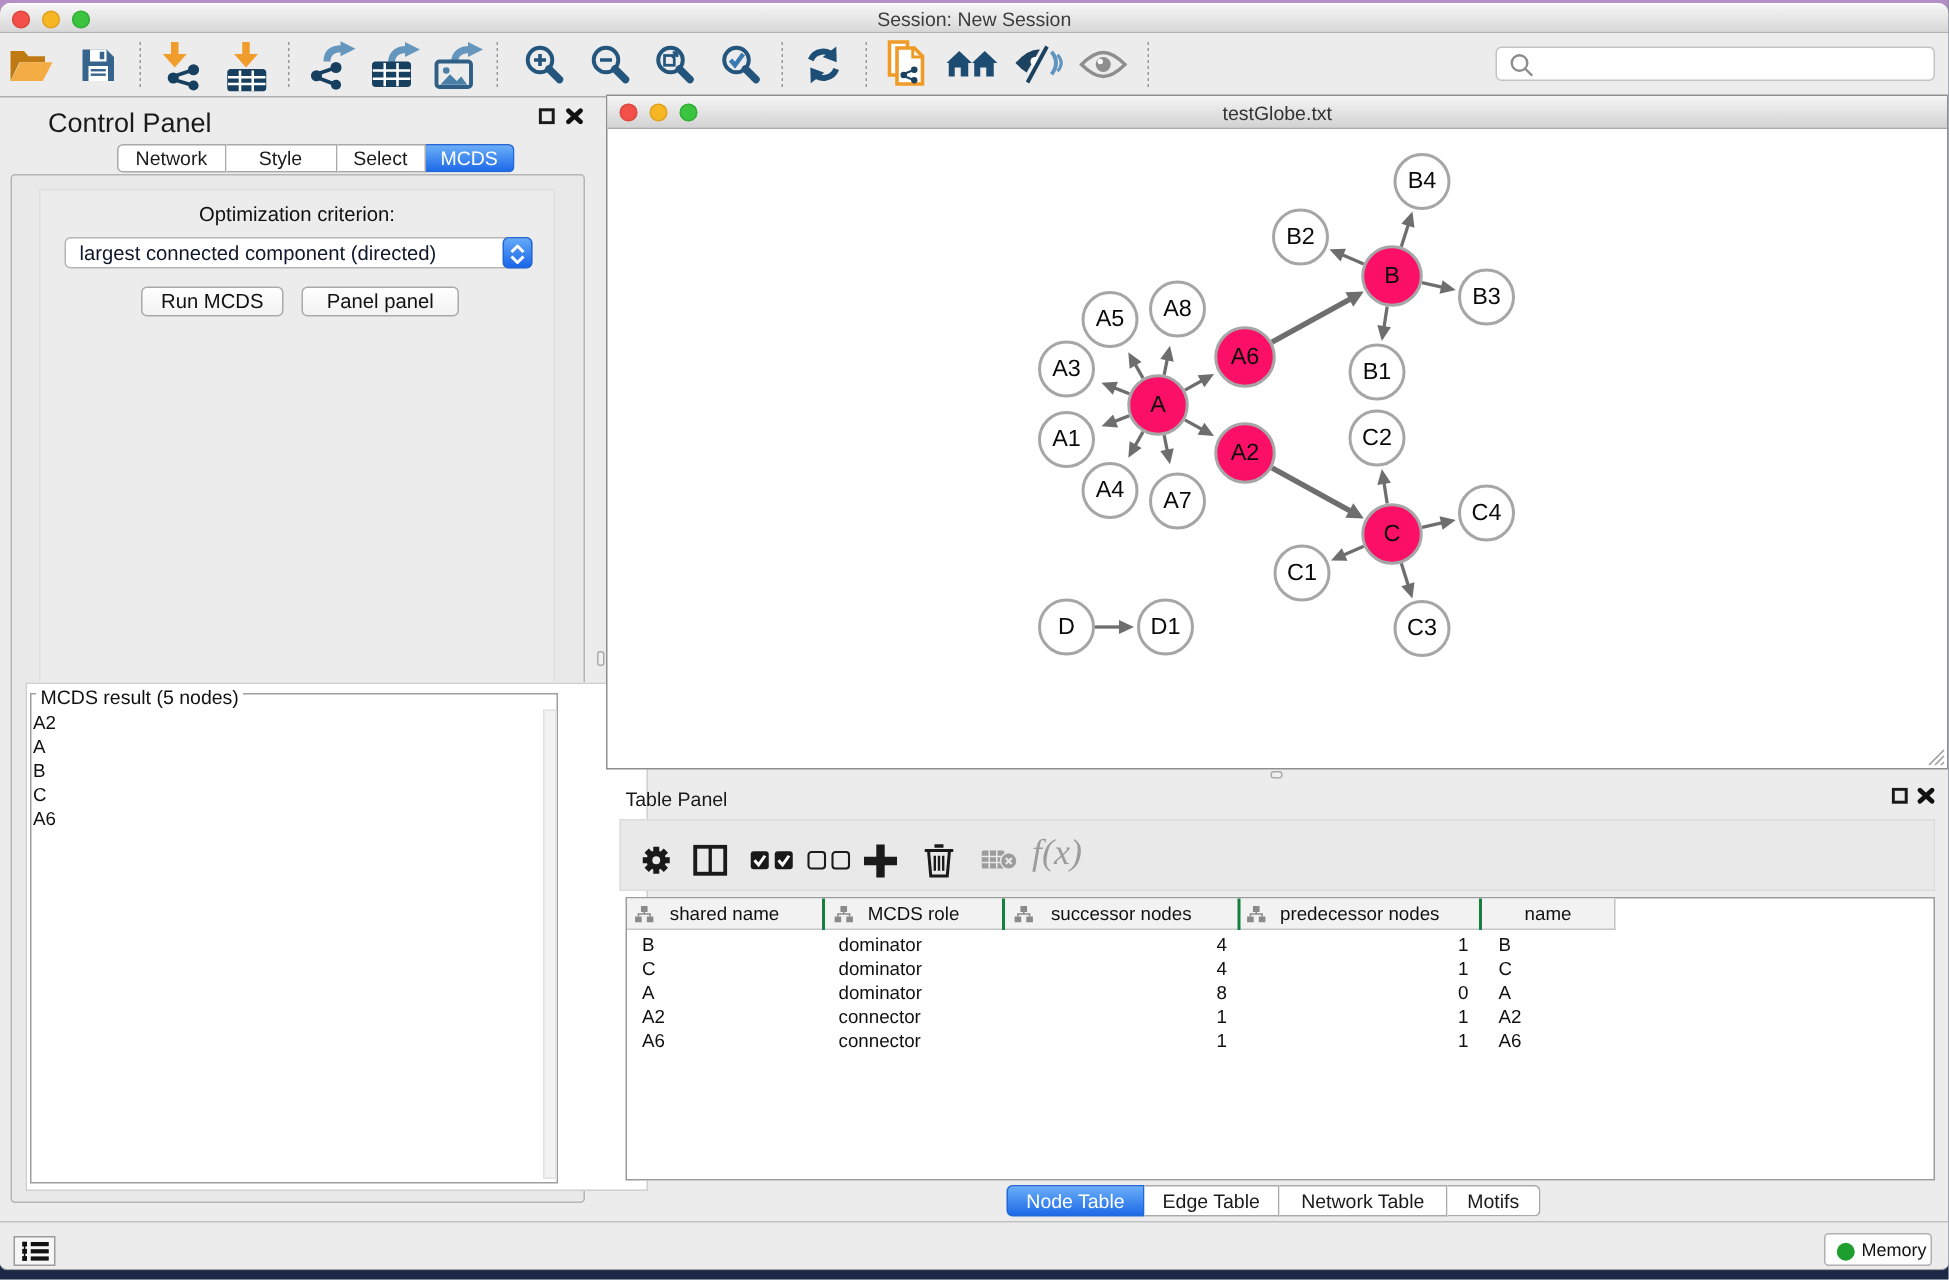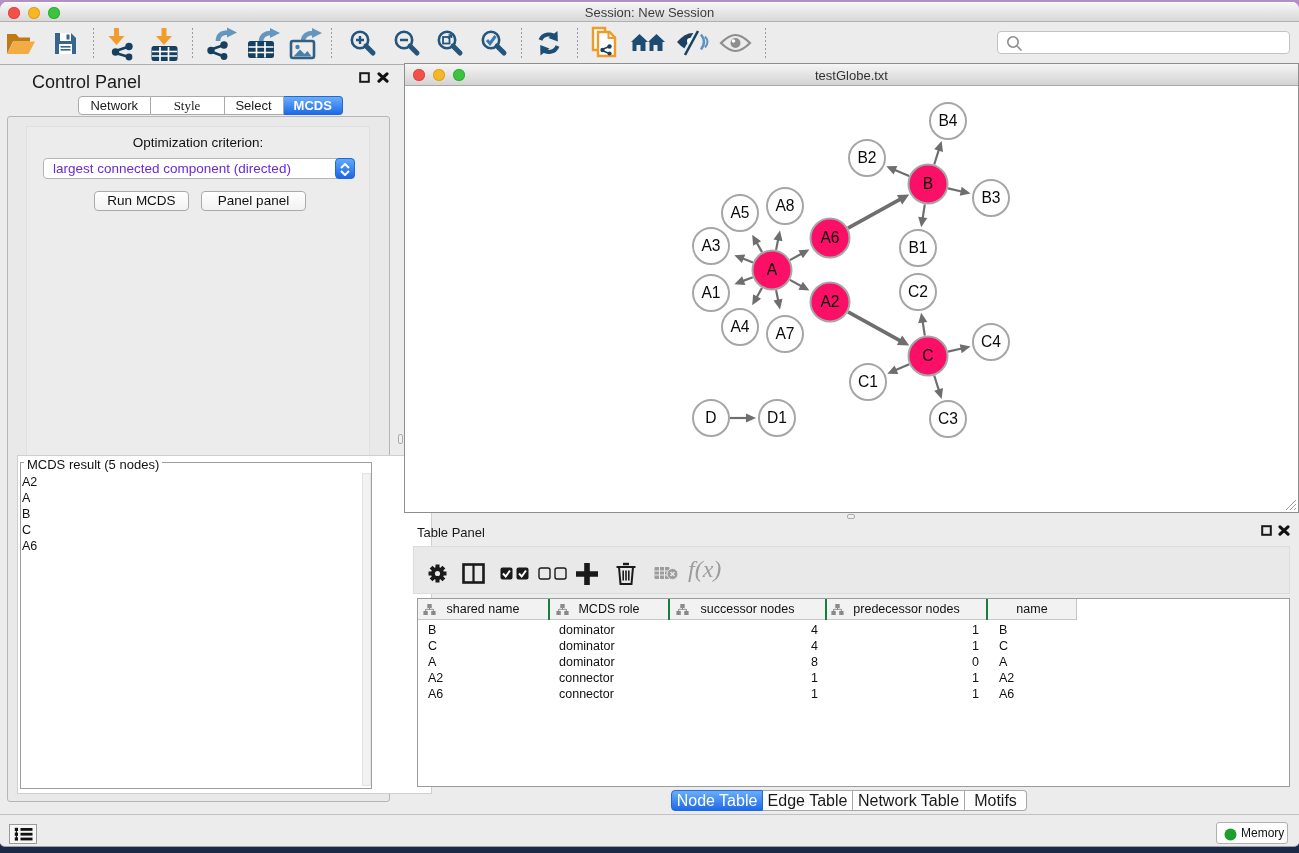--- a/index.html
+++ b/index.html
@@ -13,26 +13,26 @@
 .toolbar{position:absolute;left:0;top:20px;width:1299px;height:43px;background:#ececec;border-bottom:1px solid #aeaeae;}
 .tsep{position:absolute;top:6px;height:31px;width:1px;background-image:linear-gradient(#9a9a9a 50%,rgba(0,0,0,0) 50%);background-size:1px 4px;}
 .ticon{position:absolute;top:5px;}
 .searchbox{position:absolute;left:997px;top:9px;width:293px;height:23px;background:#fff;border:1px solid #c3c3c3;border-radius:4px;}
 
 .cp-title{position:absolute;left:12px;top:70px;font-size:18px;color:#1a1a1a;margin-left:20px;}
 .cpbtn{position:absolute;top:70px;color:#222;}
 .tabrow{position:absolute;left:78px;top:94px;height:19px;display:flex;font-size:13px;}
 .tab{background:#fff;border:1px solid #a9a9a9;border-left:none;color:#1a1a1a;text-align:center;line-height:17px;height:19px;}
 .tab.first{border-left:1px solid #a9a9a9;border-radius:4px 0 0 4px;}
-.tab.last{border-radius:0 4px 4px 0;font-weight:bold;}
+.tab.last{border-radius:0 4px 4px 0;}
 .tab.sel{background:linear-gradient(#6aaef8,#1e6ae8);border-color:#2268d8;color:#fff;}
 .cp-outer{position:absolute;left:7px;top:114px;width:383px;height:686px;border:1px solid #b6b6b6;border-radius:3px;background:#e9e9e9;}
 .cp-inner{position:absolute;left:26px;top:124px;width:344px;height:662px;background:#ececec;border:1px solid #e0e0e0;}
 .optlabel{position:absolute;left:0;top:133px;width:396px;text-align:center;font-size:13.5px;color:#111;}
-.dropdown{position:absolute;left:43px;top:156px;width:312px;height:21px;background:#fff;border:1px solid #b5b5b5;border-radius:4px;font-size:13.5px;color:#6d28d9;line-height:19px;padding-left:9px;}
+.dropdown{position:absolute;left:43px;top:156px;width:312px;height:21px;background:#fff;border:1px solid #b5b5b5;border-radius:4px;font-size:13.5px;color:#0f172a;line-height:19px;padding-left:9px;}
 .ddcap{position:absolute;right:-1px;top:-1px;width:20px;height:21px;border-radius:4px;background:linear-gradient(#63a9f8,#1a66e9);border:1px solid #2268d8;}
 .cbtn{position:absolute;top:189px;height:20px;background:linear-gradient(#ffffff,#f2f2f2);border:1px solid #aaa;border-radius:4px;font-size:13.5px;color:#111;text-align:center;line-height:18px;}
 .mcdswhite{position:absolute;left:17px;top:453px;width:415px;height:339px;background:#fff;border:1px solid #cfcfcf;}
 .mcdsborder{position:absolute;left:2px;top:6px;width:352px;height:327px;border:1px solid #9e9e9e;}
 .mcdstitle{position:absolute;left:6px;top:1px;background:#fff;padding:0 3px;font-size:13px;color:#111;}
 .mcdslist{position:absolute;left:4px;top:18px;font-size:12.5px;color:#111;line-height:16px;}
 .mcdssb{position:absolute;left:344px;top:17px;width:9px;height:313px;background:#f2f2f2;border:1px solid #e2e2e2;}
 
 .netwin{position:absolute;left:404px;top:61px;width:895px;height:450px;background:#fff;border:1px solid #8e8e8e;}
 .nettb{position:absolute;left:0;top:0;width:100%;height:22px;background:linear-gradient(#f5f5f5,#d3d3d3);border-bottom:1px solid #a8a8a8;}
@@ -41,21 +41,21 @@
 .grip{position:absolute;right:1px;bottom:1px;width:12px;height:12px;}
 .bluecorner{position:absolute;width:0;height:0;}
 
 .tp-title{position:absolute;left:417px;top:523px;font-size:13px;color:#1a1a1a;}
 .tptbar{position:absolute;left:413px;top:544px;width:877px;height:48px;background:#e9e9e9;border:1px solid #dcdcdc;}
 .tbl{position:absolute;left:417px;top:596px;width:873px;height:189px;background:#fff;border:1px solid #9c9c9c;font-size:12.5px;color:#111;}
 .thead{position:absolute;left:0;top:0;height:21px;background:#f2f2f2;border-bottom:1px solid #c8c8c8;}
 .thcell{position:absolute;top:0;height:21px;border-right:2px solid #15803d;text-align:center;line-height:21px;font-size:12.5px;color:#111;}
 .hicon{position:absolute;left:5px;top:5px;}
 .trow{position:absolute;height:16px;line-height:16px;}
-.btabs{position:absolute;top:788px;height:17px;display:flex;font-size:16px;}
+.btabs{position:absolute;top:788px;height:17px;display:flex;font-size:13px;}
 .btab{background:#fff;border:1px solid #a9a9a9;border-left:none;color:#1a1a1a;text-align:center;line-height:19px;height:21px;}
 .btab.first{border-left:1px solid #a9a9a9;border-radius:4px 0 0 4px;}
 .btab.last{border-radius:0 4px 4px 0;}
 .btab.sel{background:linear-gradient(#6aaef8,#1e6ae8);border-color:#2268d8;color:#fff;}
 
 .statusbar{position:absolute;left:0;top:812px;width:1299px;height:30px;background:#ececec;border-top:1px solid #c0c0c0;}
 .listbtn{position:absolute;left:9px;top:9px;width:28px;height:20px;background:#f6f6f6;border:1px solid #9a9a9a;}
 .membtn{position:absolute;left:1216px;top:7px;width:72px;height:22px;background:#fdfdfd;border:1px solid #b0b0b0;border-radius:3px;font-size:12px;color:#111;line-height:20px;}
 svg{display:block;}
 </style></head>
@@ -201,21 +201,21 @@
     </div>
   <div class="cpbtn" style="left:377px;">
       <svg width="12" height="11">
         <path d="M2 1.8 L10 9.2 M10 1.8 L2 9.2" stroke="#111" stroke-width="3.1" stroke-linecap="round"></path>
       </svg>
     </div>
   <div class="cp-outer"></div>
   <div class="cp-inner"></div>
   <div class="tabrow">
     <div class="tab first" style="width:72.5px;">Network</div>
-    <div class="tab" style="width:74px;font-family:Liberation Serif, serif;">Style</div>
+    <div class="tab" style="width:74px;">Style</div>
     <div class="tab" style="width:59px;">Select</div>
     <div class="tab sel last" style="width:59.5px;">MCDS</div>
   </div>
   <div class="optlabel">Optimization criterion:</div>
   <div class="dropdown">largest connected component (directed)
     <div class="ddcap">
         <svg width="18" height="19" style="margin:1px auto;">
           <path d="M5 8 L9 4 L13 8" stroke="#fff" stroke-width="2" fill="none" stroke-linejoin="round"></path>
           <path d="M5 11 L9 15 L13 11" stroke="#fff" stroke-width="2" fill="none" stroke-linejoin="round"></path>
         </svg>

